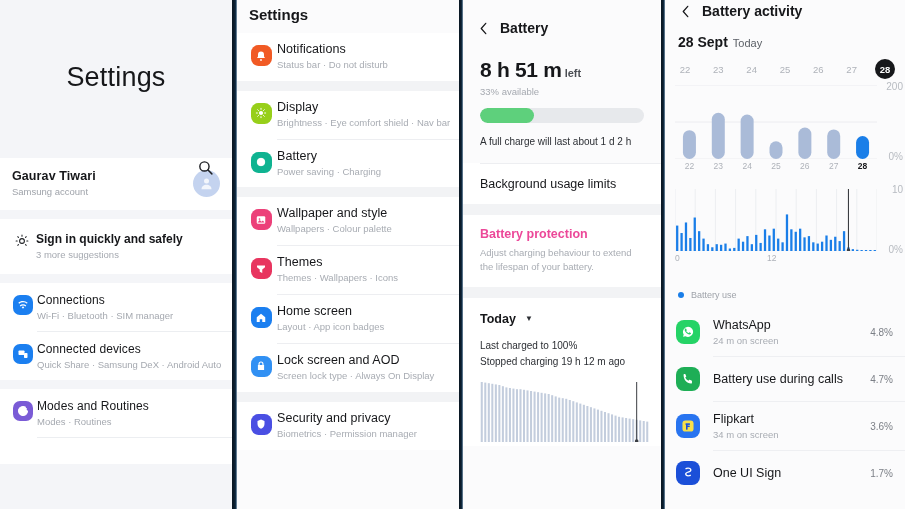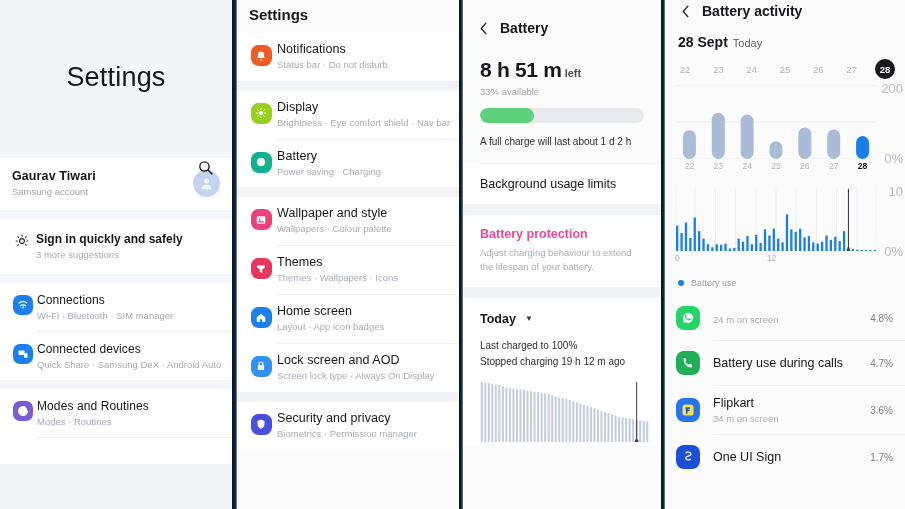--- a/index.html
+++ b/index.html
@@ -102,22 +102,22 @@
   .a-back svg { width: 9px; height: 13px; }
   .a-head-title { font-size: 14px; font-weight: bold; color: #16171a; margin-left: 9px; }
   .a-date { padding: 14px 0 0 13px; }
   .a-date-main { font-size: 14px; font-weight: bold; color: #16171a; }
   .a-date-sub { font-size: 11px; color: #5c6067; margin-left: 5px; font-weight: normal; }
   .a-days { display: flex; padding: 8px 10px 0 10px; justify-content: space-between; }
   .a-day { width: 20px; height: 20px; border-radius: 50%; display:flex; align-items:center; justify-content:center;
            font-size: 9.5px; color: #aeb2b9; }
   .a-day.sel { background: #17181b; color: #fff; font-weight: bold; }
   .a-chart1 { position: relative; margin: 6px 28px 0 10px; height: 90px; }
-  .a-chart2 { position: relative; margin: 14px 28px 4px 10px; height: 78px; }
-  .a-ylab { position: absolute; font-size: 13px; color: #b7bbc1; }
+  .a-chart2 { position: relative; margin: 14px 28px 16px 10px; height: 78px; }
+  .a-ylab { position: absolute; font-size: 10px; color: #b7bbc1; }
   .a-xlab { position: absolute; font-size: 8.5px; color: #aeb2b9; }
   .a-xlab.sel { color: #17181b; font-weight: bold; }
   .a-legend { display: flex; align-items: center; padding: 7px 0 0 13px; }
   .a-legend-dot { width: 6px; height: 6px; border-radius: 50%; background: #1a7ee8; }
   .a-legend-txt { font-size: 9px; color: #9fa3aa; margin-left: 7px; }
   .a-applist { margin-top: 8px; }
   .a-app { display: flex; align-items: center; padding: 10px 12px 10px 11px; }
   .a-app-ico { width: 24px; height: 24px; border-radius: 8px; flex:0 0 24px; display:flex; align-items:center; justify-content:center; }
   .a-app-ico svg { width: 14px; height: 14px; }
   .a-app-txt { flex: 1; margin-left: 13px; }
@@ -587,20 +587,21 @@
     </div>
 
     <div class="a-applist" id="app-list">
         <div class="a-app">
           <div class="a-app-ico" style="background:#25D366">
             <svg viewBox="0 0 24 24" fill="#fff">
               <path d="M12 3.2a8.6 8.6 0 0 0-7.4 13l-1.1 4 4.1-1.1A8.6 8.6 0 1 0 12 3.2zm4.7 12c-.2.6-1.2 1.1-1.7 1.1-.4 0-1 .1-3.2-.9-2.7-1.2-4.4-4-4.5-4.2-.1-.2-1-1.4-1-2.6 0-1.2.6-1.8.9-2.1.2-.2.5-.3.7-.3h.5c.2 0 .4 0 .6.5l.8 2c.1.2.1.4 0 .6l-.3.4-.3.3c-.1.1-.2.3-.1.5.2.3.8 1.3 1.6 2 1.1.9 1.9 1.2 2.2 1.3.2.1.4.1.5-.1l.8-1c.2-.2.3-.2.5-.1l2 .9c.2.1.4.2.4.3.1.2.1.8-.1 1.4z"></path>
             </svg>
           </div>
           <div class="a-app-txt">
+            <div class="a-app-name">WhatsApp</div>
             <div class="a-app-sub">24 m on screen</div>
           </div>
           <div class="a-app-pct">4.8%</div>
         </div>
         <div class="a-app-div"></div>
         <div class="a-app">
           <div class="a-app-ico" style="background:#1eae56">
             <svg viewBox="0 0 24 24" fill="#fff">
               <path d="M6.6 3.5c.5 0 .9.3 1.1.8l1.2 3c.2.5 0 1-.4 1.3l-1.3.9a12 12 0 0 0 5.6 5.6l.9-1.3c.3-.4.8-.6 1.3-.4l3 1.2c.5.2.8.6.8 1.1v2.6c0 .9-.8 1.6-1.7 1.5C9.6 19.1 4.9 14.4 4.4 5.2c-.1-.9.6-1.7 1.5-1.7z"></path>
             </svg>

